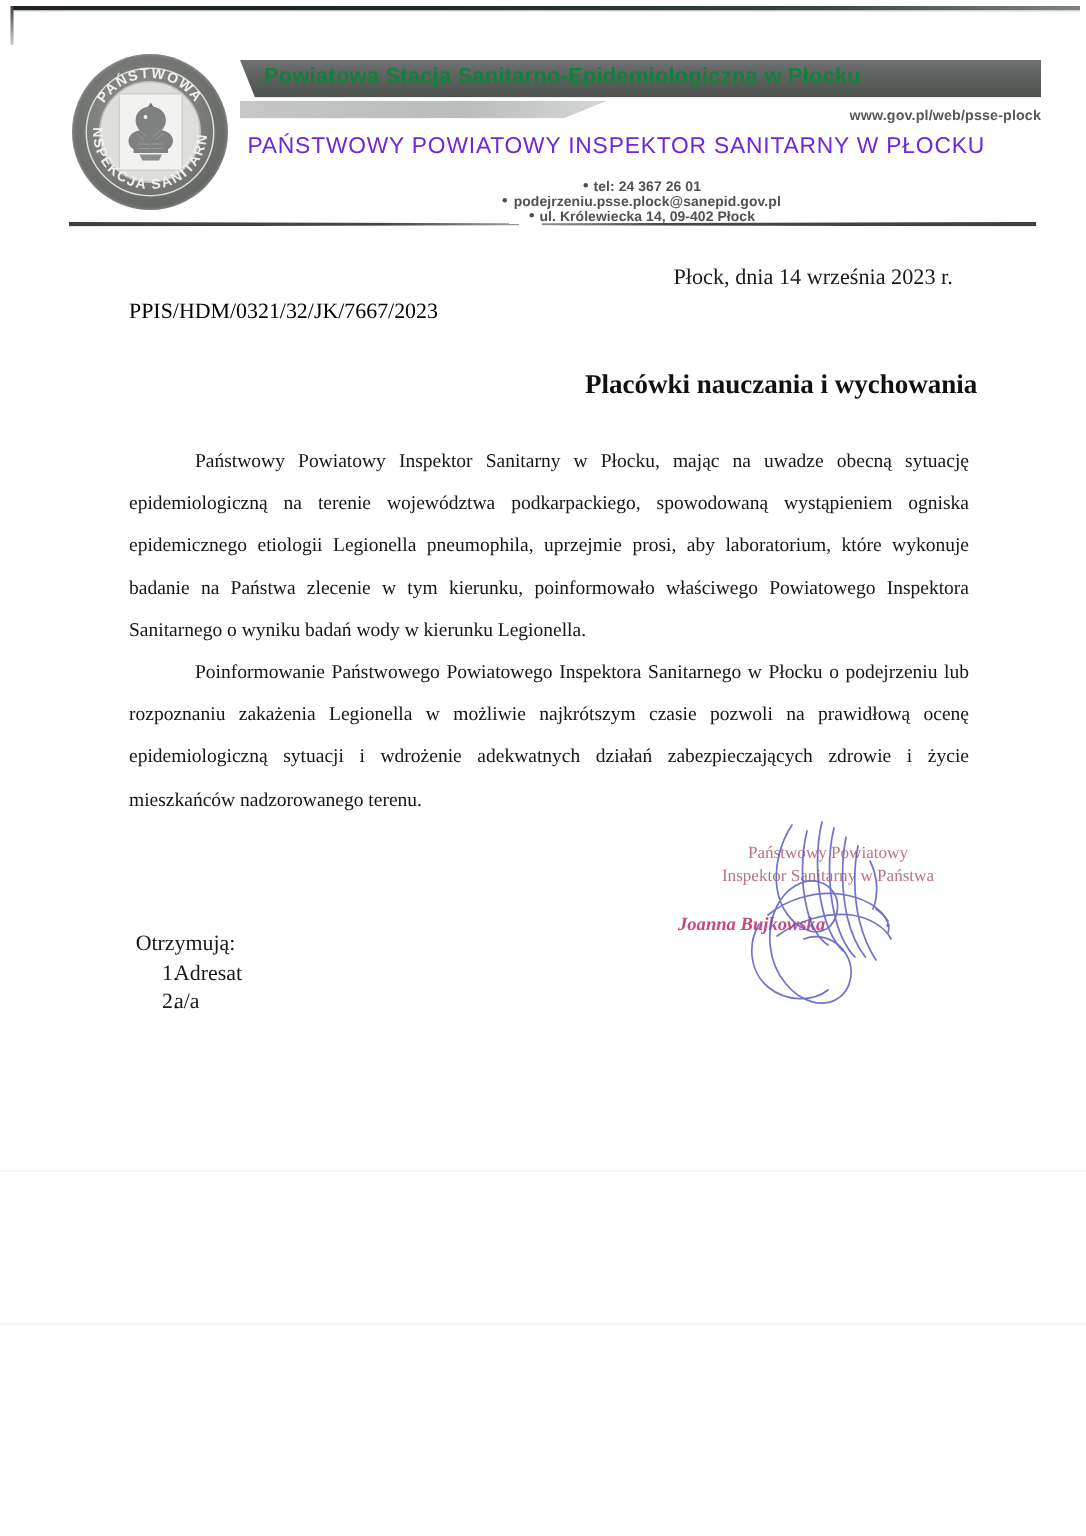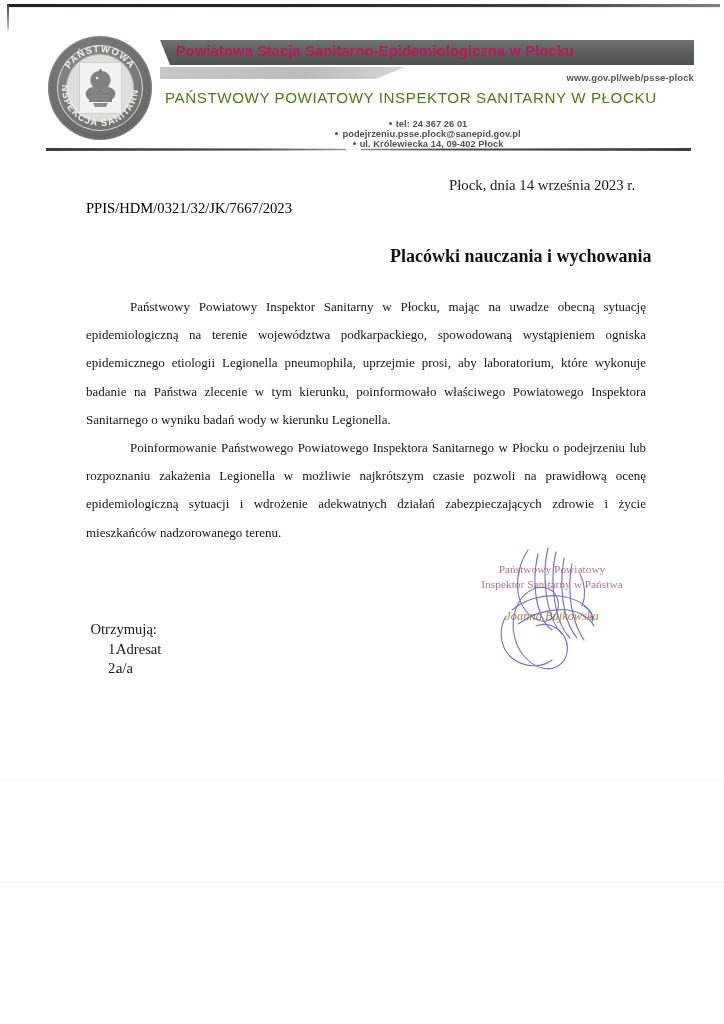--- a/index.html
+++ b/index.html
@@ -129,21 +129,21 @@
     clip-path: polygon(0 0, 100% 0, 100% 100%, 10px 100%);
   }
   .banner-text {
     position: absolute;
     left: 132px;
     top: 9px;
     width: 520px;
     font-family: "Liberation Sans", sans-serif;
     font-size: 14.5px;
     font-weight: bold;
-    color: #be185d;
+    color: #15803d;
     letter-spacing: 0.2px;
     white-space: nowrap;
   }
   .banner-shadow {
     position: absolute;
     left: 116px;
     top: 33px;
     width: 245px;
     height: 12px;
     background: linear-gradient(110deg, #bcbebd 0%, #aeb1af 60%, #cfd1d0 100%);
@@ -159,21 +159,21 @@
     font-weight: bold;
     color: #55595a;
     letter-spacing: 0.1px;
   }
   .office-title {
     position: absolute;
     left: 121px;
     top: 55px;
     font-family: "Liberation Sans", sans-serif;
     font-size: 15.2px;
-    color: #4d7c0f;
+    color: #6d28d9;
     letter-spacing: 0.55px;
     white-space: nowrap;
   }
   .contact-row {
     position: absolute;
     left: 118px;
     top: 85px;
     width: 532px;
     display: flex;
     align-items: center;
@@ -287,26 +287,27 @@
     line-height: 15px;
     color: #a4566b;
     opacity: 0.82;
     white-space: nowrap;
   }
   .stamp-name {
     position: absolute;
     left: 0;
     top: 61px;
     width: 200px;
-    text-align: center;
+    text-align: left;
     font-family: "Liberation Serif", serif;
     font-size: 12.4px;
     font-style: italic;
-    color: #a16207;
+    color: #be185d;
     opacity: 0.8;
+    font-weight: bold;
   }
   .signature-ink {
     position: absolute;
     left: 0;
     top: -4px;
     width: 200px;
     height: 134px;
   }
 
   

